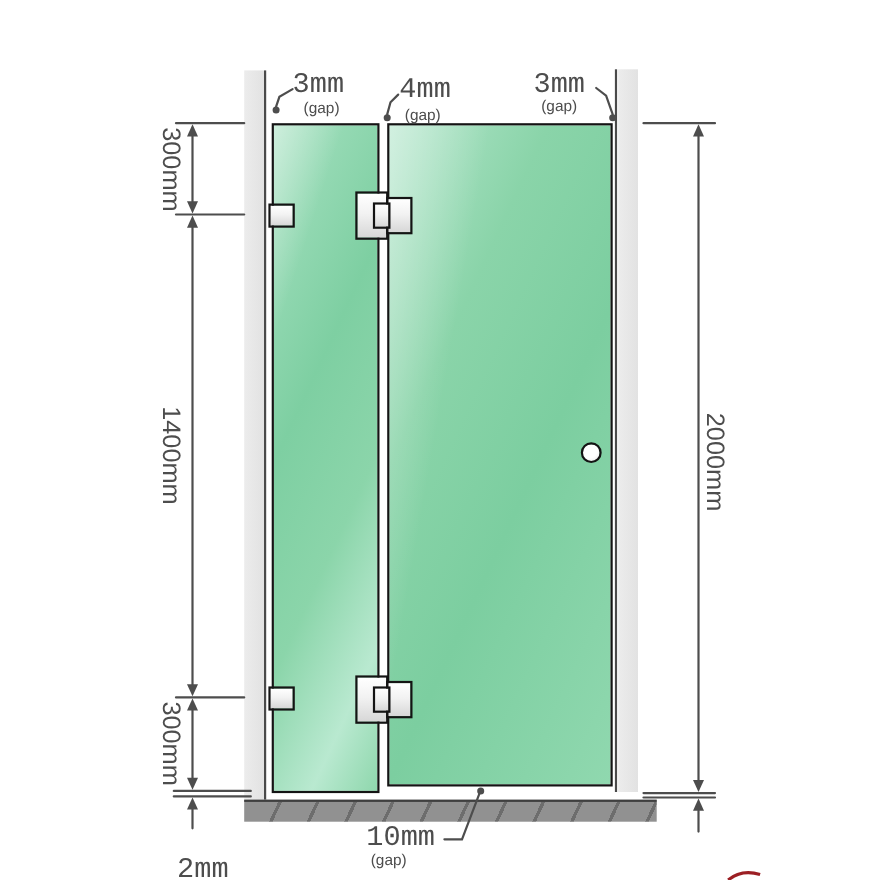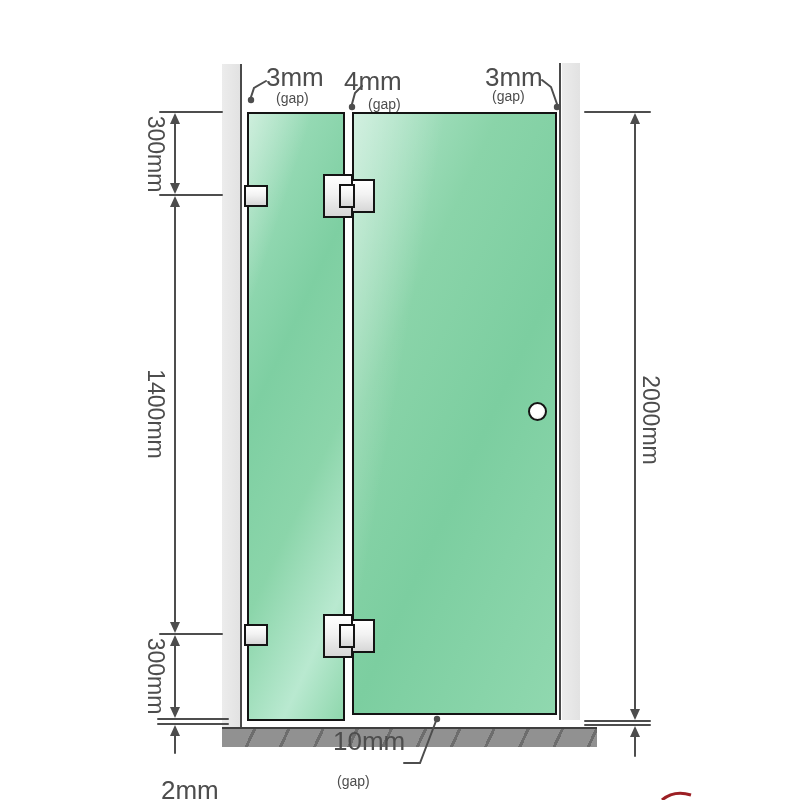--- a/index.html
+++ b/index.html
@@ -17,21 +17,21 @@
      linear-gradient(100deg, rgba(255,255,255,.4) 0%, rgba(255,255,255,0) 30%),
      linear-gradient(115deg,#b4e6cc 0%,#8ad4a9 30%,#7ccea0 58%,#90d8af 100%);}
   .hw{position:absolute;box-sizing:border-box;border:2px solid #141414;
       background:linear-gradient(180deg,#ffffff 0%,#f2f2f2 45%,#d7d7d7 100%);}
   .knob{position:absolute;box-sizing:border-box;width:19px;height:19px;border-radius:50%;
         border:2.5px solid #141414;
         background:radial-gradient(circle at 38% 32%,#ffffff 55%,#e4e4e4 100%);}
   .base{position:absolute;box-sizing:border-box;border-top:2px solid #3f3f3f;
         background:repeating-linear-gradient(115deg, rgba(50,50,50,0) 0 28px, rgba(50,50,50,.38) 28px 31px),#919191;}
   .dimtext{position:absolute;color:#4d4d4d;white-space:nowrap;}
-  .big{font-size:26px;}
+  .big{font-size:26px;font-family:Liberation Mono, monospace;}
   .small{font-size:14px;}
   .vtext{width:110px;height:24px;line-height:24px;text-align:center;font-size:23px;
          transform:rotate(90deg);transform-origin:center;}
   svg.overlay{position:absolute;left:0;top:0;pointer-events:none;}
   .ov line, .ov polyline{stroke:#4d4d4d;stroke-width:2;fill:none;stroke-linecap:round;}
   .ov polygon, .ov circle{fill:#4d4d4d;stroke:none;}
 </style>
 </head>
 <body>
 
@@ -99,29 +99,29 @@
       <circle cx="557" cy="107" r="3.2"></circle>
       <polyline points="404,763 420,763 436,721"></polyline>
       <circle cx="437" cy="719" r="3.2"></circle>
     </g>
     <path d="M662,800 Q674,790 691,795" fill="none" stroke="#9c1f24" stroke-width="3"></path>
   </svg>
 
   <div class="dimtext big" style="left:266px;top:62px;">3mm</div>
   <div class="dimtext small" style="left:276px;top:90px;">(gap)</div>
 
-  <div class="dimtext big" style="left:344px;top:66px;text-align:center;">4mm</div>
+  <div class="dimtext big" style="left:363px;top:66px;text-align:center;">4mm</div>
   <div class="dimtext small" style="left:368px;top:96px;">(gap)</div>
 
   <div class="dimtext big" style="left:485px;top:62px;">3mm</div>
   <div class="dimtext small" style="left:492px;top:88px;">(gap)</div>
 
   <div class="dimtext vtext" style="left:101px;top:142px;">300mm</div>
   <div class="dimtext vtext" style="left:101px;top:402px;">1400mm</div>
   <div class="dimtext vtext" style="left:101px;top:664px;">300mm</div>
 
   <div class="dimtext vtext" style="left:596px;top:408px;">2000mm</div>
 
   <div class="dimtext big" style="left:161px;top:775px;">2mm</div>
-  <div class="dimtext big" style="left:333px;top:726px;">10mm</div>
+  <div class="dimtext big" style="left:333px;top:746px;">10mm</div>
   <div class="dimtext small" style="left:337px;top:773px;">(gap)</div>
 
 </div>
 
 </body></html>

